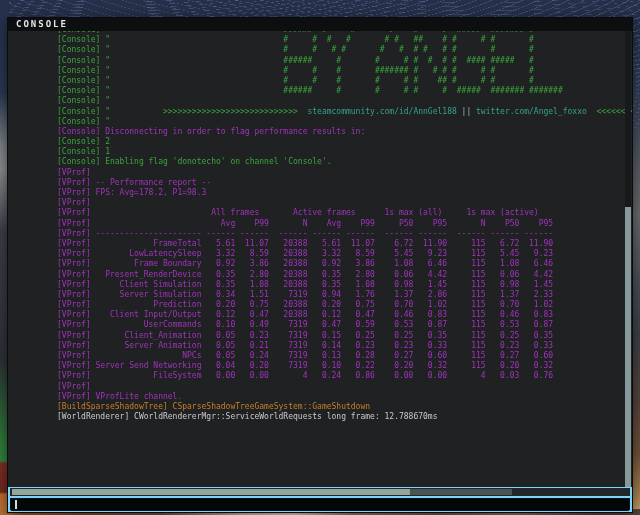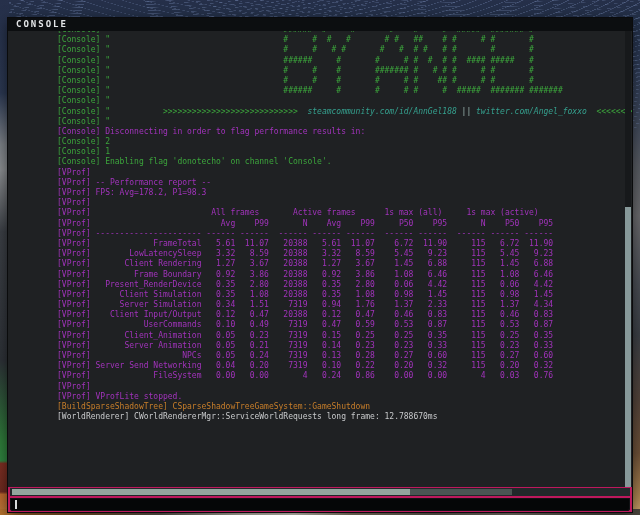--- a/index.html
+++ b/index.html
@@ -29,42 +29,42 @@
   }
   .bg-bottom{
     position:absolute;left:0;top:509px;width:640px;height:6px;
     background:linear-gradient(90deg,
       #b5722f 0%, #8a5a2c 12%, #6b6158 25%, #d8d2c4 38%, #efe9dc 46%,
       #9a8a74 55%, #6f665c 68%, #8c8378 80%, #5c564e 92%, #4a443c 100%);
   }
 
   .window{
     position:absolute;left:8px;top:18px;width:624px;height:494px;
-    background:#be185d;box-shadow:0 0 0 1px #0a0b0c,0 4px 14px rgba(0,0,0,.6);
+    background:#7dd3fc;box-shadow:0 0 0 1px #0a0b0c,0 4px 14px rgba(0,0,0,.6);
   }
   .titlebar{
     height:13px;background:#0c0e10;display:flex;align-items:center;
     padding-left:8px;
   }
   .title{
     font-family:"DejaVu Sans Mono",monospace;font-weight:bold;
     font-size:9px;letter-spacing:2px;color:#e3e5e7;line-height:13px;
   }
   .logarea{
     position:absolute;left:0;top:13px;width:624px;height:456px;
     overflow:hidden;background:#1f2123;
   }
   .logpad{ padding-left:49px;margin-top:-6px; }
   .line{
     white-space:pre;font-size:8px;line-height:10.2px;height:10.2px;
     letter-spacing:0;
   }
   .c-green {color:#3ca53c;}
   .c-purple{color:#a233bc;}
-  .c-teal  {color:#35a08e;font-style:italic;}
+  .c-teal  {color:#35a08e;}
   .c-gray  {color:#9fb8b2;}
   .c-orange{color:#c77e2a;}
   .c-white {color:#c8cacc;}
 
   .vscroll{
     position:absolute;right:1px;top:13px;width:6px;height:456px;
     background:#17191b;
   }
   .vthumb{
     position:absolute;left:0;top:176px;width:6px;height:280px;
@@ -114,34 +114,34 @@
         <div class="line"><span class="c-green">[Console] Enabling flag 'donotecho' on channel 'Console'.</span></div>
         <div class="line"><span class="c-purple">[VProf]</span></div>
         <div class="line"><span class="c-purple">[VProf] -- Performance report --</span></div>
         <div class="line"><span class="c-purple">[VProf] FPS: Avg=178.2, P1=98.3</span></div>
         <div class="line"><span class="c-purple">[VProf]</span></div>
         <div class="line"><span class="c-purple">[VProf]                         All frames       Active frames      1s max (all)     1s max (active)</span></div>
         <div class="line"><span class="c-purple">[VProf]                           Avg    P99       N    Avg    P99     P50    P95       N    P50    P95</span></div>
         <div class="line"><span class="c-purple">[VProf] ---------------------- ------ ------  ------ ------ ------  ------ ------  ------ ------ ------</span></div>
         <div class="line"><span class="c-purple">[VProf]             FrameTotal   5.61  11.07   20388   5.61  11.07    6.72  11.90     115   6.72  11.90</span></div>
         <div class="line"><span class="c-purple">[VProf]        LowLatencySleep   3.32   8.59   20388   3.32   8.59    5.45   9.23     115   5.45   9.23</span></div>
-        <div class="line"><span class="c-purple">[VProf]       Client Rendering   1.27   3.67   20388   1.27   3.67    1.45   6.88     115   1.45   6.88</span></div>
         <div class="line"><span class="c-purple">[VProf]         Frame Boundary   0.92   3.86   20388   0.92   3.86    1.08   6.46     115   1.08   6.46</span></div>
         <div class="line"><span class="c-purple">[VProf]   Present_RenderDevice   0.35   2.80   20388   0.35   2.80    0.06   4.42     115   0.06   4.42</span></div>
         <div class="line"><span class="c-purple">[VProf]      Client Simulation   0.35   1.08   20388   0.35   1.08    0.98   1.45     115   0.98   1.45</span></div>
-        <div class="line"><span class="c-purple">[VProf]      Server Simulation   0.34   1.51    7319   0.94   1.76    1.37   2.33     115   1.37   4.34</span></div>
+        <div class="line"><span class="c-purple">[VProf]      Server Simulation   0.34   1.51    7319   0.94   1.76    1.37   2.86     115   1.37   2.33</span></div>
+        <div class="line"><span class="c-purple">[VProf]             Prediction   0.20   0.75   20388   0.20   0.75    0.70   1.02     115   0.70   1.02</span></div>
         <div class="line"><span class="c-purple">[VProf]    Client Input/Output   0.12   0.47   20388   0.12   0.47    0.46   0.83     115   0.46   0.83</span></div>
         <div class="line"><span class="c-purple">[VProf]           UserCommands   0.10   0.49    7319   0.47   0.59    0.53   0.87     115   0.53   0.87</span></div>
         <div class="line"><span class="c-purple">[VProf]       Client_Animation   0.05   0.23    7319   0.15   0.25    0.25   0.35     115   0.25   0.35</span></div>
         <div class="line"><span class="c-purple">[VProf]       Server Animation   0.05   0.21    7319   0.14   0.23    0.23   0.33     115   0.23   0.33</span></div>
         <div class="line"><span class="c-purple">[VProf]                   NPCs   0.05   0.24    7319   0.13   0.28    0.27   0.60     115   0.27   0.60</span></div>
         <div class="line"><span class="c-purple">[VProf] Server Send Networking   0.04   0.20    7319   0.10   0.22    0.20   0.32     115   0.20   0.32</span></div>
         <div class="line"><span class="c-purple">[VProf]             FileSystem   0.00   0.00       4   0.24   0.86    0.00   0.00       4   0.03   0.76</span></div>
         <div class="line"><span class="c-purple">[VProf]</span></div>
-        <div class="line"><span class="c-purple">[VProf] VProfLite stopped.</span></div>
+        <div class="line"><span class="c-purple">[VProf] VProfLite channel.</span></div>
         <div class="line"><span class="c-orange">[BuildSparseShadowTree] CSparseShadowTreeGameSystem::GameShutdown</span></div>
         <div class="line"><span class="c-white">[WorldRenderer] CWorldRendererMgr::ServiceWorldRequests long frame: 12.788670ms</span></div>
       </div>
   </div>
 
   <div class="vscroll">
     <div class="vthumb"></div>
   </div>
 
   <div class="hscroll">

